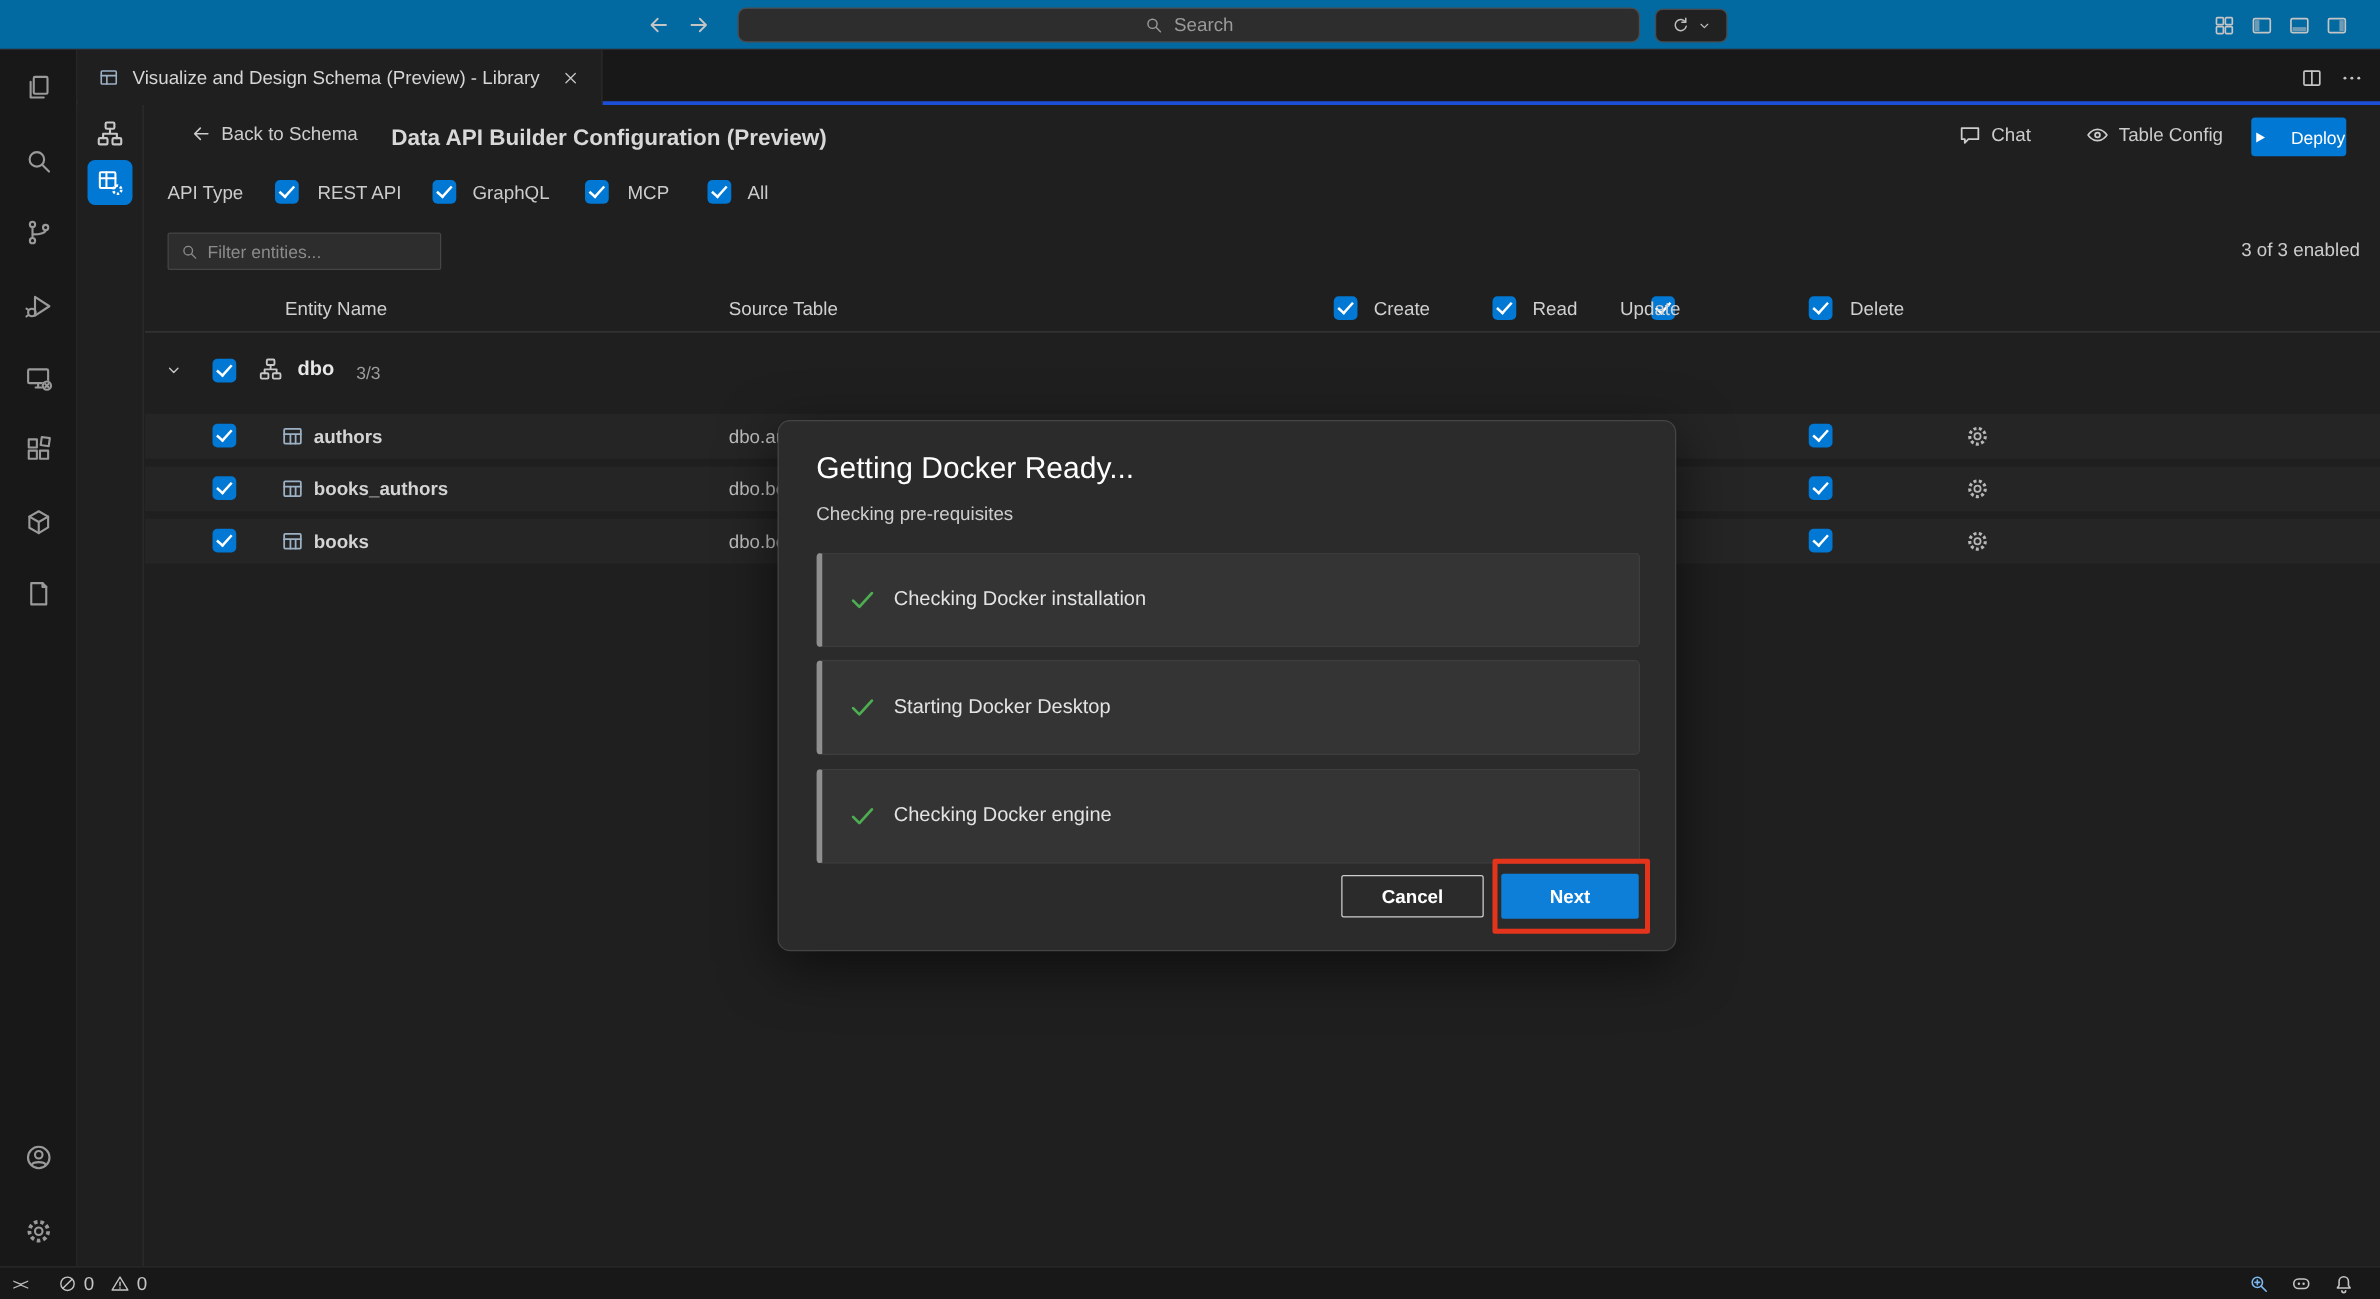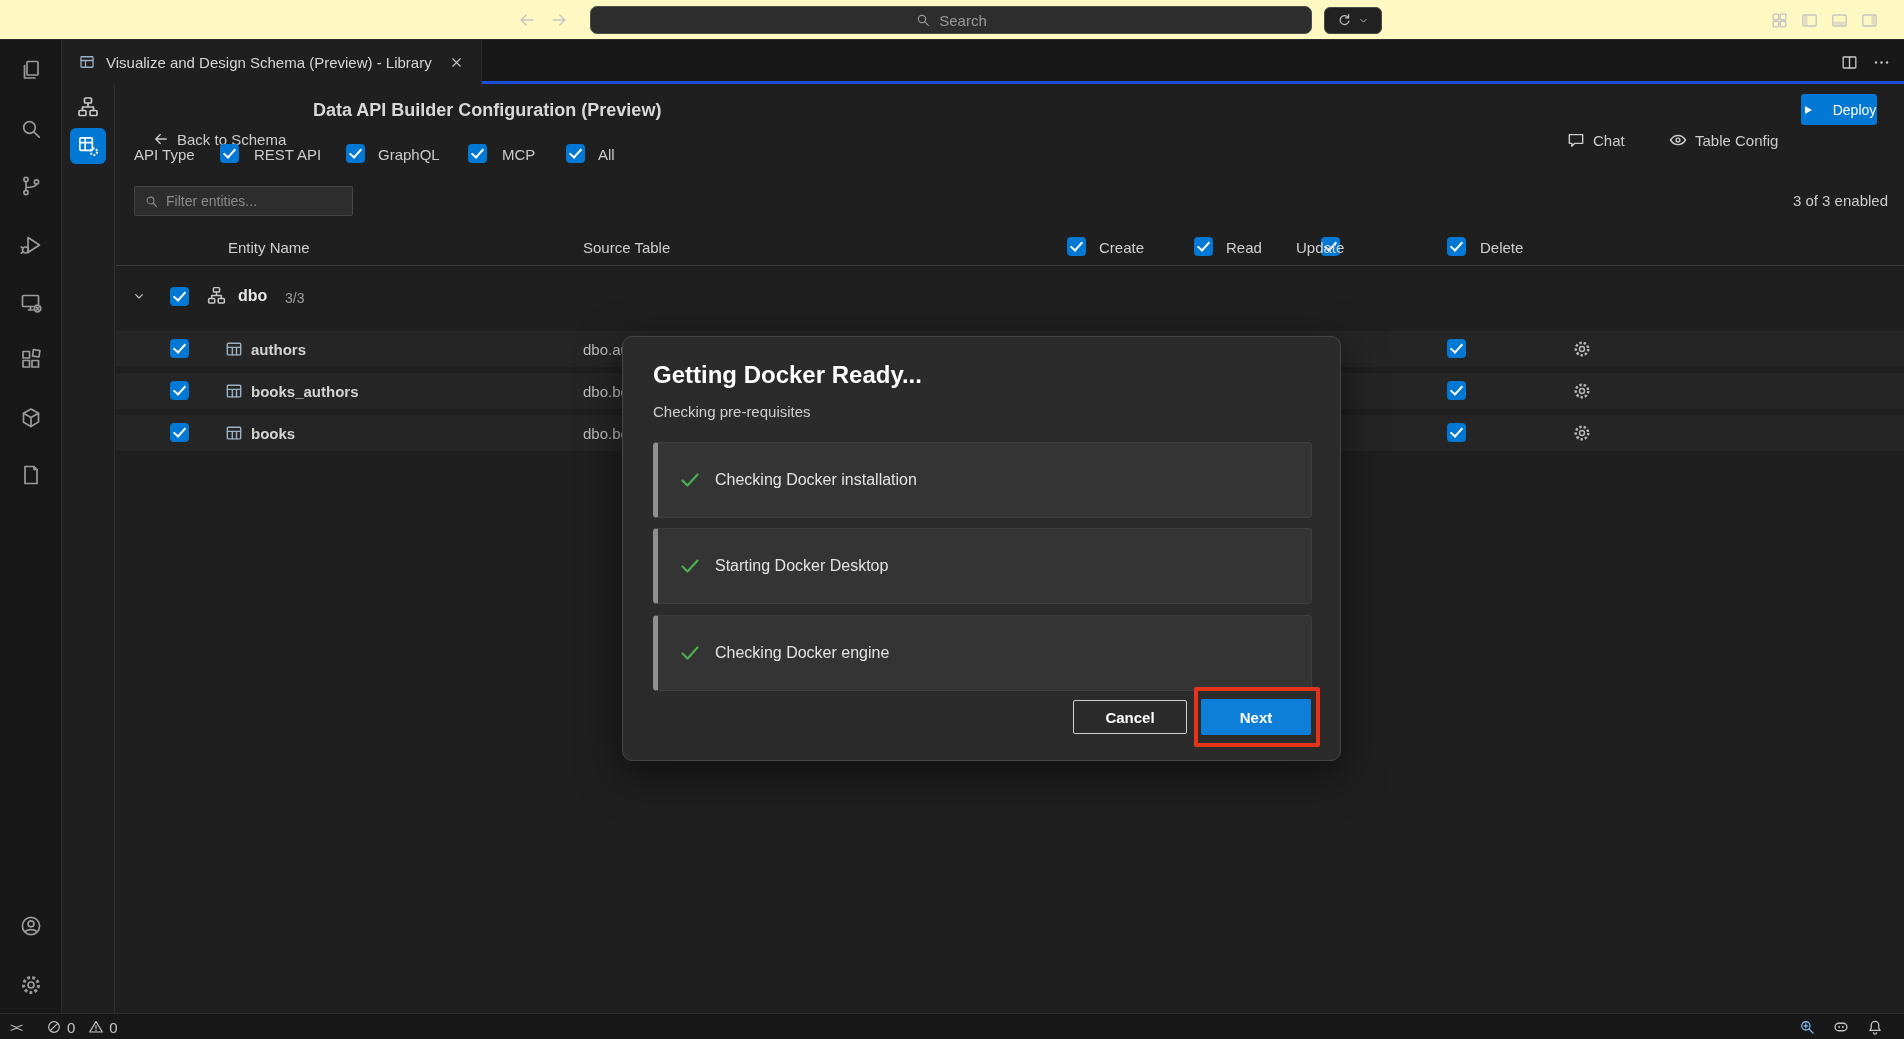--- a/index.html
+++ b/index.html
@@ -4,21 +4,21 @@
 <style>
   * { margin:0; padding:0; box-sizing:border-box; }
   html,body { background:#101010; }
   body { font-family:"Liberation Sans", sans-serif; color:#cccccc; }
   .screen { position:relative; width:1904px; height:1039px; background:#1f1f1f; overflow:hidden; }
   .abs { position:absolute; }
   svg { display:block; }
   .stroke { fill:none; stroke:currentColor; stroke-width:1.7; stroke-linecap:round; stroke-linejoin:round; }
 
   
-  .titlebar { left:0; top:0; width:1904px; height:40px; background:#fef9c3; border-bottom:1px solid #2b2b2b; }
+  .titlebar { left:0; top:0; width:1904px; height:40px; background:#0369a1; border-bottom:1px solid #2b2b2b; }
   .tabstrip { left:0; top:40px; width:1904px; height:44px; background:#181818; border-bottom:3px solid #1d4ed8; }
   .activitybar { left:0; top:40px; width:62px; height:973px; background:#181818; border-right:1px solid #2b2b2b; }
   .substrip { left:62px; top:84px; width:53px; height:929px; background:#1f1f1f; border-right:1px solid #2e2e2e; }
   .content { left:116px; top:84px; width:1788px; height:929px; }
   .statusbar { left:0; top:1013px; width:1904px; height:26px; background:#181818; border-top:1px solid #2b2b2b; }
 
   .iconbtn { background:transparent; border:none; color:#c5c5c5; display:flex; align-items:center; justify-content:center; cursor:pointer; }
   .command-center { background:#2d2d2d; border:1px solid #4d4d4d; border-radius:7px; display:flex; align-items:center; justify-content:center; gap:8px; color:#9a9a9a; font-size:15px; cursor:pointer; }
   .session-btn { background:#212121; border:1px solid #4a4a4a; border-radius:6px; display:flex; align-items:center; justify-content:center; gap:4px; color:#bfbfbf; cursor:pointer; }
 
@@ -34,24 +34,24 @@
 
   .lab { position:absolute; font-size:15px; color:#cccccc; white-space:nowrap; }
   .hdr-lab { position:absolute; font-size:15px; color:#d0d0d0; white-space:nowrap; }
 
   .filter-input { position:absolute; left:18px; top:102px; width:219px; height:30px; background:#2d2d2d; border:1px solid #454545; border-radius:2px; display:flex; align-items:center; gap:7px; padding:0 9px; color:#8b8b8b; }
   .filter-input input { background:transparent; border:none; outline:none; color:#cccccc; font-size:14px; width:100%; font-family:"Liberation Sans", sans-serif; }
   .filter-input input::placeholder { color:#8b8b8b; }
 
   .entity-row { position:absolute; left:0; width:1788px; height:36px; background:#252526; }
   .deploy-btn { position:absolute; left:1685px; top:10px; width:76px; height:31px; background:#0078d4; color:#ffffff; border:none; border-radius:3px; display:flex; align-items:center; justify-content:center; gap:19px; font-size:14px; font-family:"Liberation Sans", sans-serif; cursor:pointer; }
-  .txtbtn { position:absolute; display:flex; align-items:center; gap:7px; background:none; border:none; color:#cccccc; font-size:15px; font-family:"Liberation Sans", sans-serif; cursor:pointer;margin-top:32px; }
+  .txtbtn { position:absolute; display:flex; align-items:center; gap:7px; background:none; border:none; color:#cccccc; font-size:15px; font-family:"Liberation Sans", sans-serif; cursor:pointer; }
 
   .dialog { left:622px; top:336px; width:719px; height:425px; background:#2b2b2b; border:1px solid #454545; border-radius:10px; box-shadow:0 12px 44px rgba(0,0,0,.55); z-index:50; }
-  .dlg-title { position:absolute; left:30px; top:24px; font-size:24px; font-weight:bold; color:#ffffff; }
+  .dlg-title { position:absolute; left:30px; top:24px; font-size:24px; font-weight:normal; color:#ffffff; }
   .dlg-sub { position:absolute; left:30px; top:66px; font-size:15px; color:#cfcfcf; }
   .step-card { position:absolute; left:30px; width:659px; height:76px; background:#343434; border:1px solid #3e3e3e; border-left:5px solid #8f8f8f; border-radius:4px; display:flex; align-items:center; gap:13px; padding-left:20px; color:#e3e3e3; font-size:16px; }
   .cancel-btn { position:absolute; left:450px; top:363px; width:114px; height:34px; background:transparent; border:1px solid #cfcfcf; border-radius:2px; color:#ffffff; font-size:15px; font-weight:bold; font-family:"Liberation Sans", sans-serif; cursor:pointer; }
   .next-btn { position:absolute; left:578px; top:362px; width:110px; height:36px; background:#0e7fd8; border:none; border-radius:2px; color:#ffffff; font-size:15px; font-weight:bold; font-family:"Liberation Sans", sans-serif; cursor:pointer; }
   .annot { position:absolute; left:571px; top:350px; width:126px; height:60px; border:4px solid #e5341c; border-radius:2px; pointer-events:none; }
 
   .sb-item { position:absolute; top:0; height:26px; display:flex; align-items:center; color:#c5c5c5; font-size:15px; cursor:pointer; background:none; border:none; }
 </style>
 </head>
 <body>

